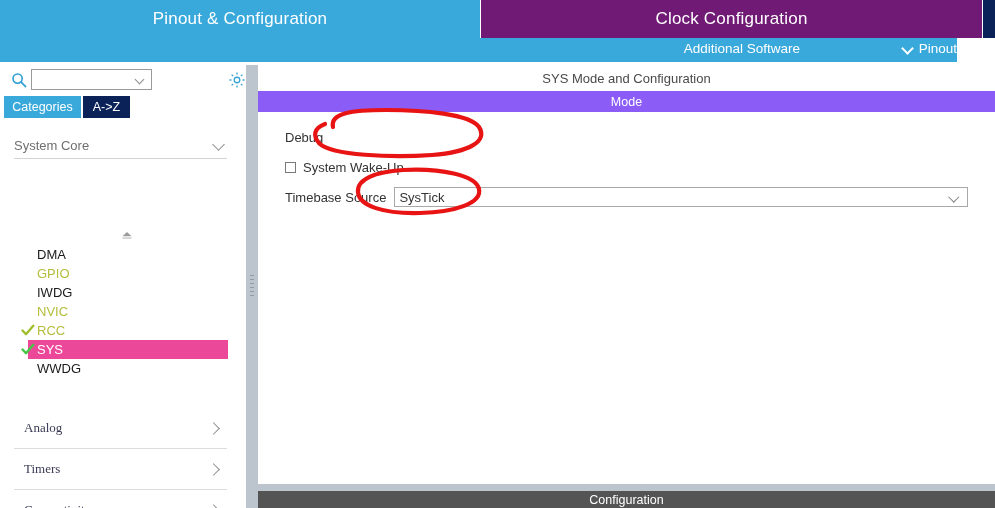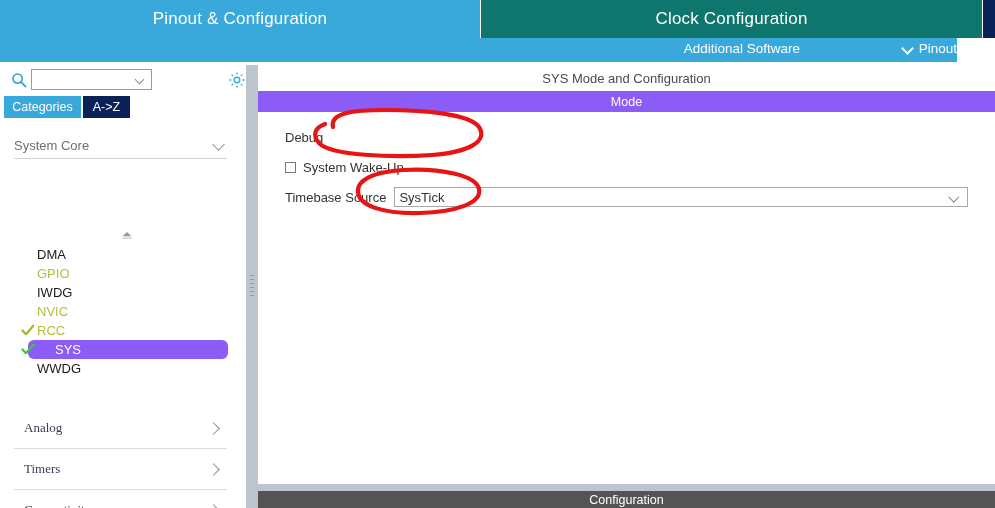--- a/index.html
+++ b/index.html
@@ -32,21 +32,21 @@
     align-items: center;
     justify-content: center;
     color: #ffffff;
     font-size: 17px;
     letter-spacing: .2px;
     box-sizing: border-box;
     height: 38px;
     border-right: 1px solid #ffffff;
   }
   .tab.t-pinout { width: 481px; background: #39a9dc; }
-  .tab.t-clock  { width: 502px; background: #0f766e; }
+  .tab.t-clock  { width: 502px; background: #701a75; }
   .tab.t-third  { width: 12px;  background: #0b2258; border-right: none; }
 
   
   .subbar {
     position: absolute;
     left: 0; top: 38px;
     width: 957px; height: 24px;
     background: #39a9dc;
     color: #ffffff;
     font-size: 13.5px;
@@ -195,25 +195,24 @@
     display: flex;
     align-items: center;
     padding-left: 9px;
     box-sizing: border-box;
     font-size: 13px;
     color: #1a1a1a;
     position: relative;
   }
   .perirow.olive { color: #b5bd3c; }
   .perirow.sel {
-    background: #8b5cf6;
+    background: #ec4899;
     color: #ffffff;
     width: 200px;
-    padding-left: 27px;
-    border-radius: 6px;
+    padding-left: 9px;
   }
   .perirow .chk {
     position: absolute;
     left: -7px; top: 3px;
     width: 14px; height: 13px;
   }
   .perirow .pname { margin-left: 0px; }
 
   .catlist {
     position: absolute;

